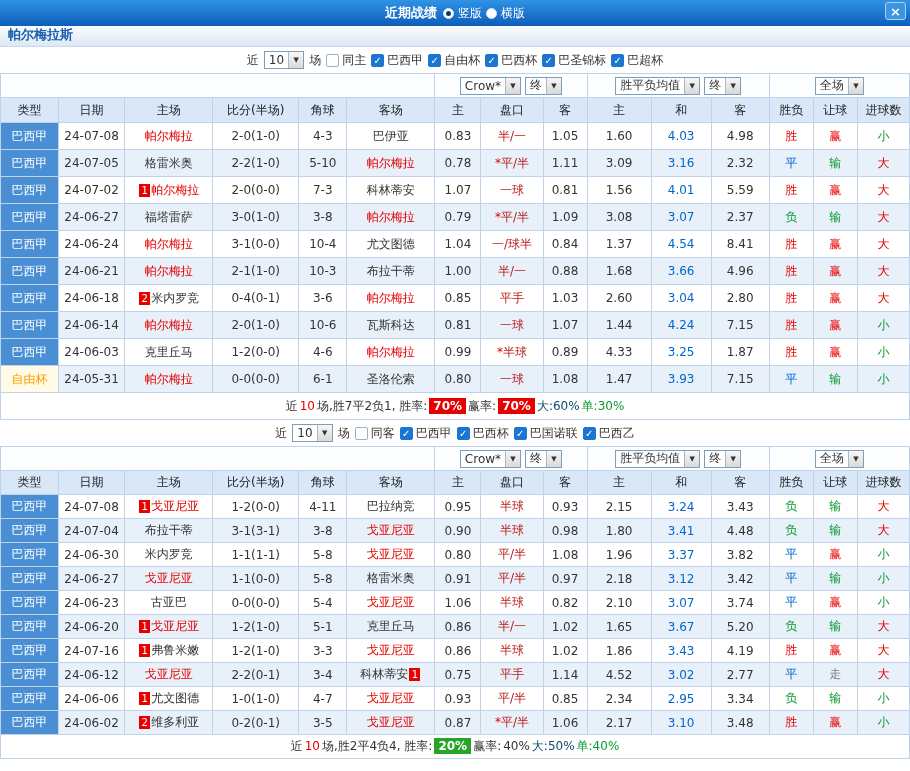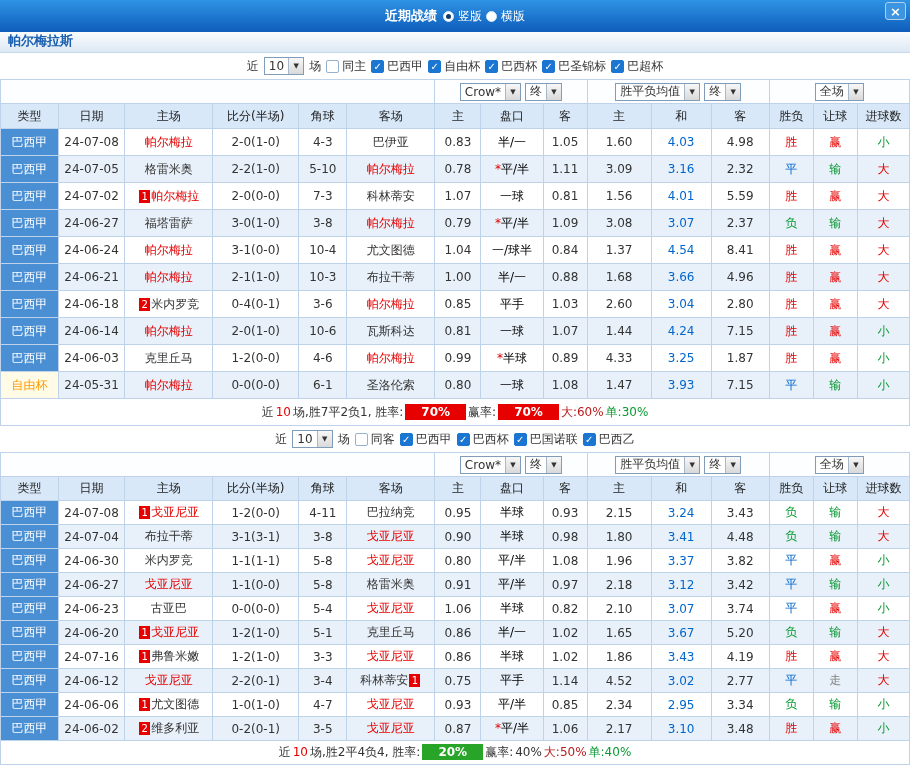--- a/index.html
+++ b/index.html
@@ -1,19 +1,19 @@
 <!DOCTYPE html>
 <html><head>
 <meta charset="utf-8">
 <style>
   * { margin:0; padding:0; box-sizing:border-box; }
   html, body { width:910px; height:771px; overflow:hidden; }
   body { font-family:"DejaVu Sans","Liberation Sans",sans-serif; font-size:12px; background:#fff; color:#333; }
 
-  .topbar { height:32px; background:linear-gradient(180deg,#2f93e4,#0e5dbb); display:flex; align-items:center; justify-content:center; gap:6px; position:relative; color:#fff; }
+  .topbar { height:26px; background:linear-gradient(180deg,#2f93e4,#0e5dbb); display:flex; align-items:center; justify-content:center; gap:6px; position:relative; color:#fff; }
   .topbar-title { font-weight:bold; font-size:13px; }
   .layout-switch { display:flex; align-items:center; gap:4px; font-size:12px; }
   .radio { width:11px; height:11px; border-radius:50%; background:#fff; border:1px solid #cfe6fa; display:inline-block; position:relative; cursor:pointer; }
   .radio.on::after { content:""; position:absolute; left:2px; top:2px; width:5px; height:5px; border-radius:50%; background:#123a6b; }
   .close-btn { position:absolute; right:4px; top:2px; width:21px; height:18px; border:1px solid #aed1f0; border-radius:3px; background:#3d95e2; display:flex; align-items:center; justify-content:center; font-size:13px; font-weight:bold; cursor:pointer; color:#fff; }
 
   .team-bar { height:21px; display:flex; padding-left:8px; background:linear-gradient(180deg,#fafcfe,#dde8f4); border-bottom:1px solid #c9d9ec; }
   .team-name { color:#1a5fb0; font-weight:bold; font-size:13px; }
 
   .filter-row { height:26px; display:flex; align-items:center; justify-content:center; gap:5px; background:#fff; }
@@ -32,31 +32,31 @@
   .dd-cell .select { margin:0 2px; }
   .label-row td { background:#d8e8f8; height:25px; color:#222; }
   .match-table.compact td { height:24px; }
   .match-row.odd { background:#fff; }
   .match-row.even { background:#e8f1fa; }
   .type-cell.league { background:#4a8fd3; color:#fff; }
   .type-cell.cup { background:#fffbe6; color:#ff9c00; }
   .tname { color:#333; cursor:pointer; }
   .tname.focal { color:#e60000; }
   .rank { display:inline-block; min-width:11px; padding:0 1px; height:13px; line-height:13px; background:#e60000; color:#fff; font-size:10px; margin:0 1px; vertical-align:middle; }
-  .handicap-cell .hcap { color:#000000;text-align:right; }
+  .handicap-cell .hcap { color:#b91c1c;text-align:right; }
   .star { color:#e60000; }
   .odds { color:#333; }
   .odds.draw { color:#0066cc; }
 
   .footer-cell { height:24px; background:#fff; font-size:12px; }
   .footer-cell span { margin:0 1px; }
   .red { color:#e60000; }
-  .blue { color:#b91c1c; }
+  .blue { color:#0c4a6e; }
   .green { color:#089931; }
-  .rate-badge { color:#fff; font-weight:bold; padding:1px 16px;text-align:right; }
+  .rate-badge { color:#fff; font-weight:bold; padding:1px 4px;text-align:right; }
 </style>
 </head>
 <body>
 
 <div class="topbar">
   <span class="topbar-title">近期战绩</span>
   <span class="layout-switch">
     <span class="radio on"></span>
     <span class="radio-label">竖版</span>
     <span class="radio"></span>

